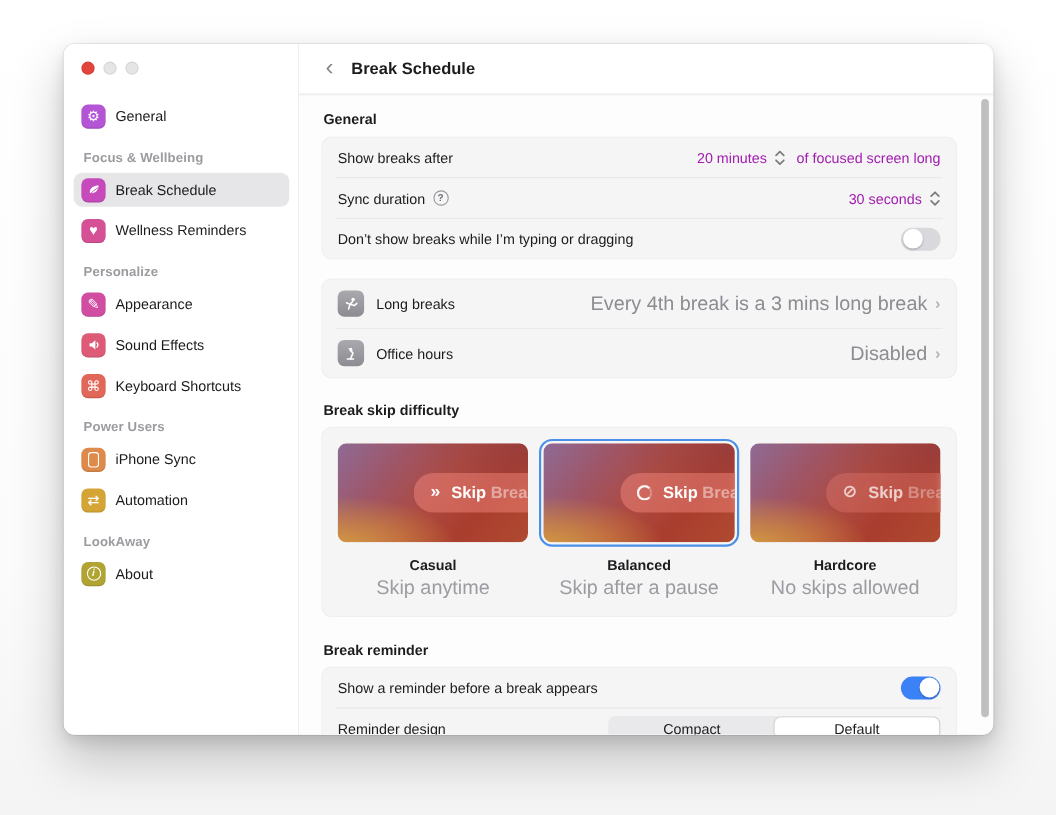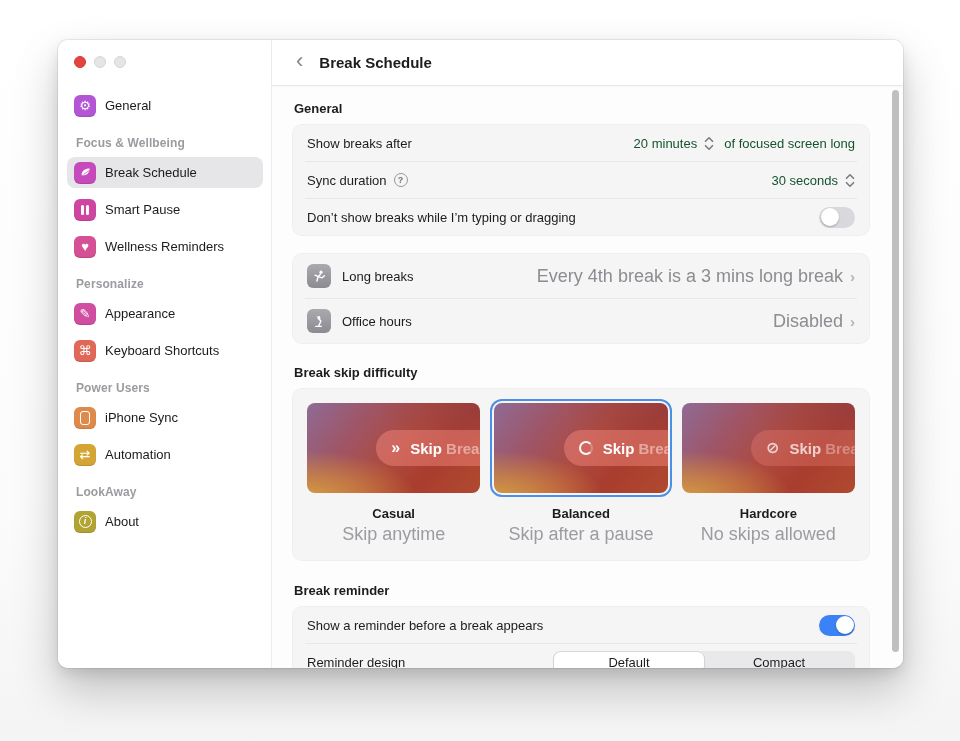--- a/index.html
+++ b/index.html
@@ -57,21 +57,21 @@
   .content { flex:1; padding:15px 33px 0 20px; overflow:hidden; position:relative; }
   .section-label { font-size:13px; font-weight:700; color:#1c1c1e; margin:0 0 8px 2px; }
   .gap { height:17px; }
 
   .card { background:#f5f5f6; border-radius:10px; border:1px solid rgba(0,0,0,.025); }
   .row { display:flex; align-items:center; min-height:36px; padding:0 14px; font-size:13px; color:#1c1c1e; }
   .row.tall { min-height:44px; }
   .row-sep { height:1px; background:#e8e8ea; margin:0 12px; }
   .row-label { flex:0 0 auto; }
   .spacer { flex:1; }
-  .row-value-dark { font-size:13px; color:#14532d; }
+  .row-value-dark { font-size:13px; color:#a21caf; }
   .row-value-gray { font-size:18px; color:#8c8c91; }
   .row-chevron { color:#b4b4b9; font-size:15px; margin-left:7px; font-weight:600; }
   .suffix { margin-left:10px; }
 
   .stepper { display:flex; flex-direction:column; align-items:center; margin-left:7px; cursor:default; }
   .stepper svg { display:block; }
 
   .help-icon {
     width:14px; height:14px; border:1.2px solid #97979c; border-radius:50%; margin-left:7px;
     display:flex; align-items:center; justify-content:center; font-size:9px; color:#6f6f74; font-weight:600;
@@ -155,46 +155,46 @@
       <div class="side-item selected">
         <span class="app-icon" style="background: rgb(199, 74, 188);">
           <svg class="glyph-svg" width="13" height="13" viewBox="0 0 16 16">
               <path d="M3.2 11.4 C3 5.5 8.5 3 13 3.2 C13.2 9 8 13.2 3.2 11.4 Z" fill="#fff"></path>
               <path d="M4 12.5 C6.5 9.5 9.5 7.5 12 6" stroke="#c74abc" stroke-width="1" fill="none" stroke-linecap="round"></path>
             </svg>
         </span>
         <span>Break Schedule</span>
       </div>
 
-      <div class="side-item">
-        <span class="app-icon" style="background: rgb(207, 70, 162);">
-            <span class="pause-bars">
-              <i></i>
-              <i></i>
-            </span>
-          </span>
-        <span>Smart Pause</span>
-      </div>
 
       <div class="side-item">
         <span class="app-icon" style="background: rgb(214, 80, 149);">
             <span>♥</span>
           </span>
         <span>Wellness Reminders</span>
       </div>
 
       <div class="side-header">Personalize</div>
 
       <div class="side-item">
         <span class="app-icon" style="background: rgb(209, 77, 162);">
             <span>✎</span>
           </span>
         <span>Appearance</span>
       </div>
 
+      <div class="side-item">
+        <span class="app-icon" style="background: rgb(222, 91, 120);">
+          <svg class="glyph-svg" width="13" height="13" viewBox="0 0 14 14">
+              <path d="M2.6 5.4 v3.2 h2.2 L8.3 11.6 V2.4 L4.8 5.4 Z" fill="#fff"></path>
+              <path d="M9.9 5 a3.1 3.1 0 0 1 0 4.1" stroke="#fff" stroke-width="1.3" fill="none" stroke-linecap="round"></path>
+            </svg>
+        </span>
+        <span>Sound Effects</span>
+      </div>
 
       <div class="side-item">
         <span class="app-icon" style="background: rgb(225, 103, 88);">
             <span>⌘</span>
           </span>
         <span>Keyboard Shortcuts</span>
       </div>
 
       <div class="side-header">Power Users</div>
 
@@ -351,22 +351,22 @@
           <span class="spacer"></span>
           <span class="toggle on">
               <span class="knob"></span>
             </span>
         </div>
         <div class="row-sep"></div>
         <div class="row">
           <span class="row-label">Reminder design</span>
           <span class="spacer"></span>
           <div class="segmented">
+            <div class="segment">Compact</div>
             <div class="segment selected">Default</div>
-            <div class="segment">Compact</div>
           </div>
         </div>
       </div>
 
     </div>
 
     <div class="scrollbar-thumb"></div>
   </div>
 
 </div>

